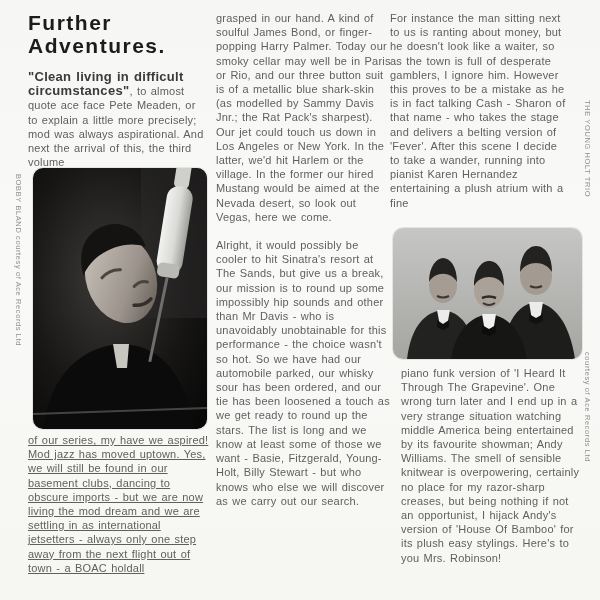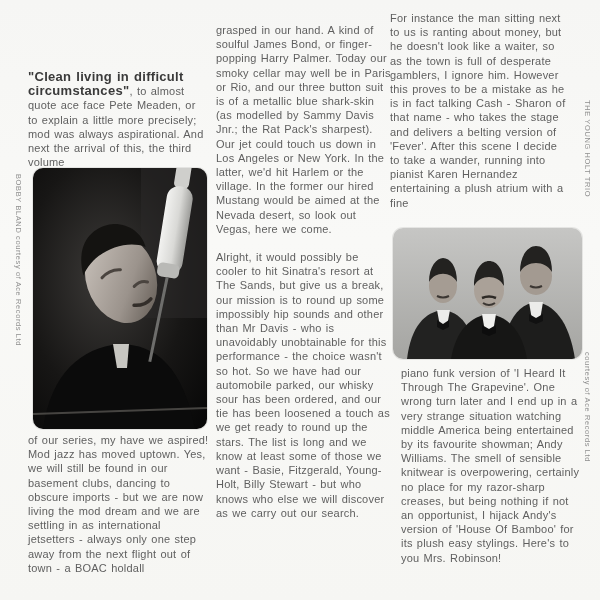--- a/index.html
+++ b/index.html
@@ -19,22 +19,22 @@
     letter-spacing:1.5px;color:#1c1c1c;margin:0;
   }
   .body-text{
     font-size:11px;line-height:14.2px;color:#5f5f5f;
     letter-spacing:0.2px;word-spacing:1px;margin:0;
   }
   .lead-quote{
     font-size:13px;font-weight:bold;color:#3a3a3a;letter-spacing:0.3px;
   }
   .col-left-p1{position:absolute;left:28px;top:70px;width:178px;}
-  .col-left-p2{position:absolute;left:28px;top:433px;width:182px;}
-  .col-mid{position:absolute;left:216px;top:23px;width:176px;}
+  .col-left-p2{position:absolute;left:28px;top:433px;width:182px;text-decoration:underline;}
+  .col-mid{position:absolute;left:216px;top:11px;width:176px;}
   .col-right-p1{position:absolute;left:390px;top:11px;width:180px;}
   .col-right-p2{position:absolute;left:401px;top:366px;width:182px;}
   .para-gap{height:14px;}
   .vcap{
     position:absolute;
     writing-mode:vertical-rl;
     font-size:7.5px;color:#8f8f8f;letter-spacing:0.6px;
     white-space:nowrap;
   }
   .vcap-left{left:14px;top:174px;height:252px;}
@@ -46,20 +46,21 @@
   }
   .photo-left{left:33px;top:168px;width:174px;height:261px;}
   .photo-right{left:393px;top:228px;width:189px;height:131px;}
   .photo svg{display:block;width:100%;height:100%;}
 </style>
 </head>
 <body>
 
 <div class="page">
 
+  <h1 class="page-title">Further Adventures.</h1>
 
   <p class="body-text col-left-p1"><span class="lead-quote">"Clean living in difficult circumstances"</span><span>, to almost quote ace face Pete Meaden, or to explain a little more precisely; mod was always aspirational. And next the arrival of this, the third volume</span></p>
 
   <div class="photo photo-left">
     <svg viewBox="0 0 174 261" preserveAspectRatio="none">
       <defs>
         <radialGradient id="gL" cx="42%" cy="42%" r="85%">
           <stop offset="0%" stop-color="#3c3a38"></stop>
           <stop offset="55%" stop-color="#171615"></stop>
           <stop offset="100%" stop-color="#050505"></stop>

